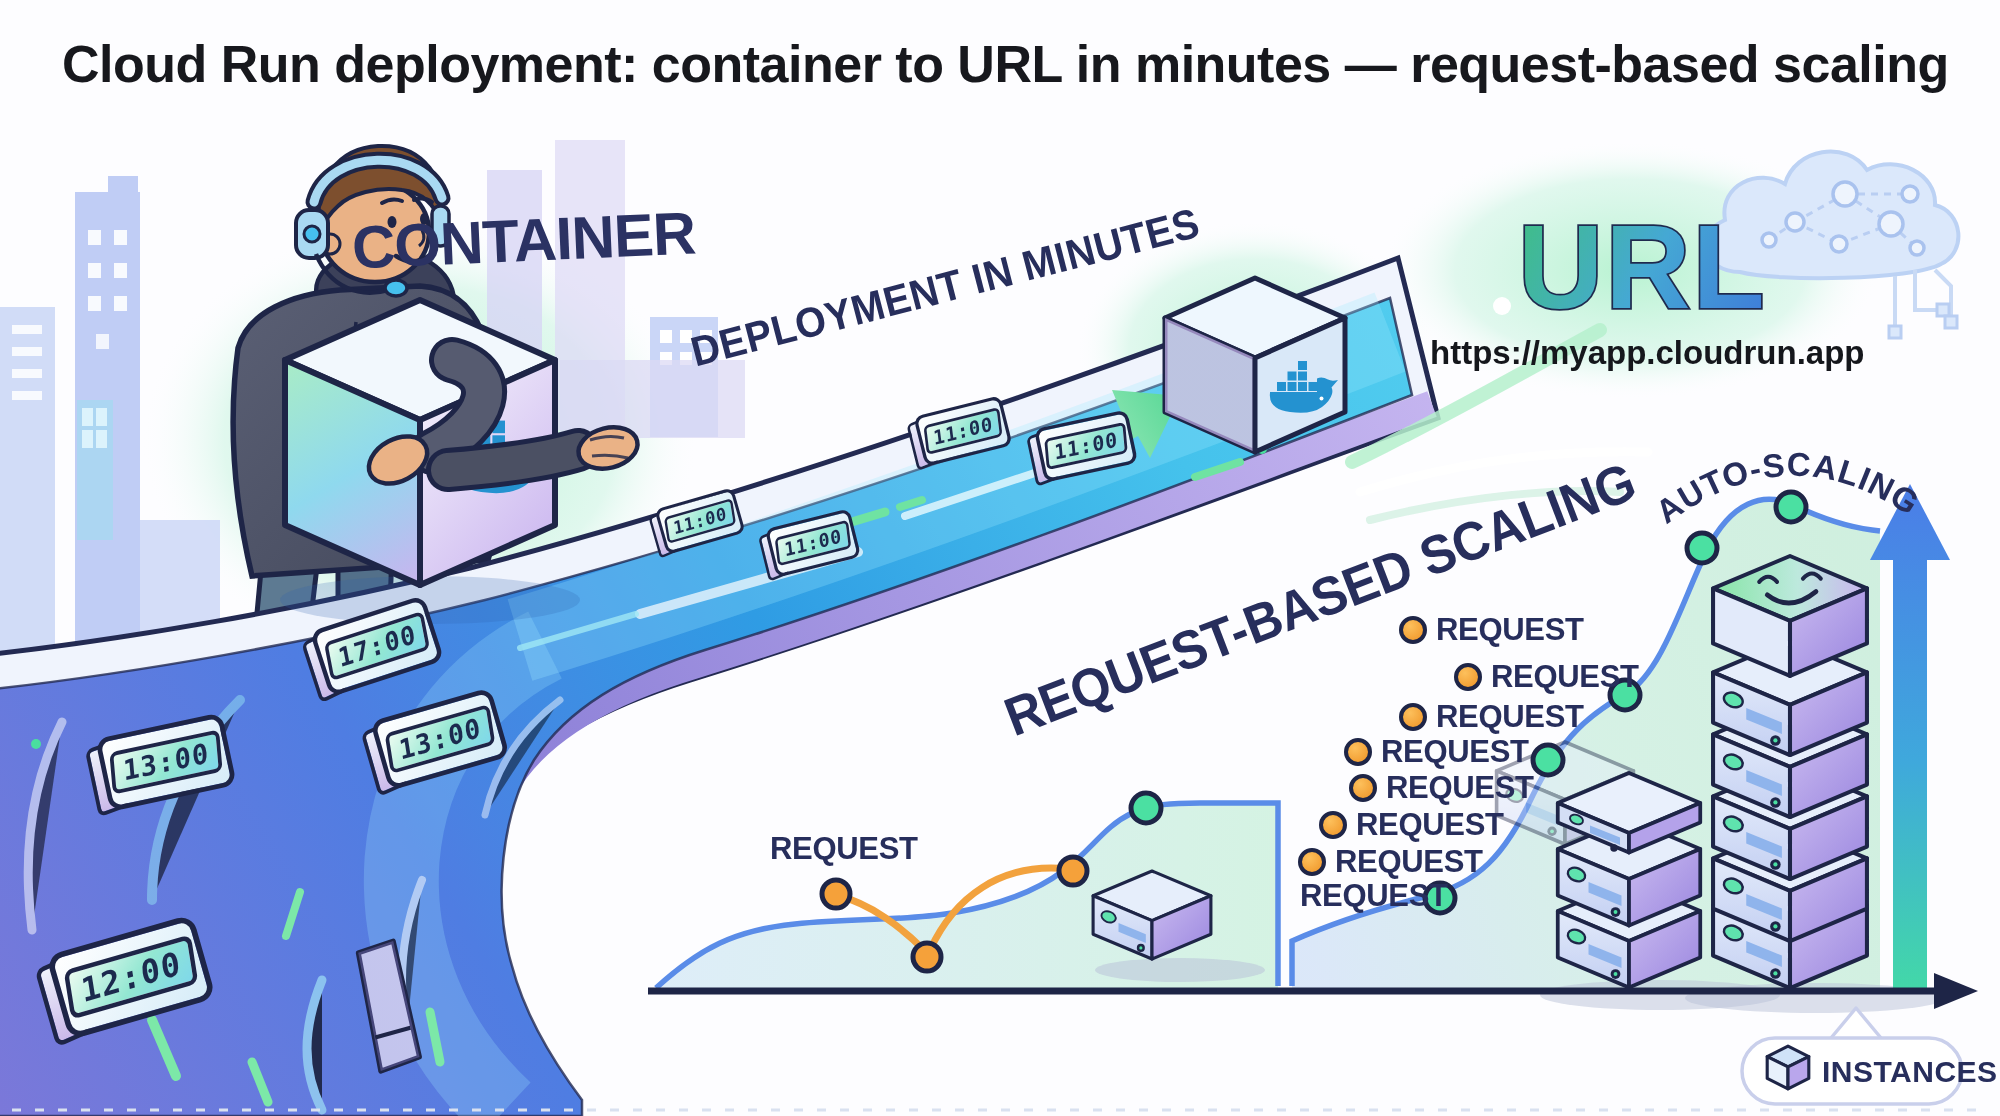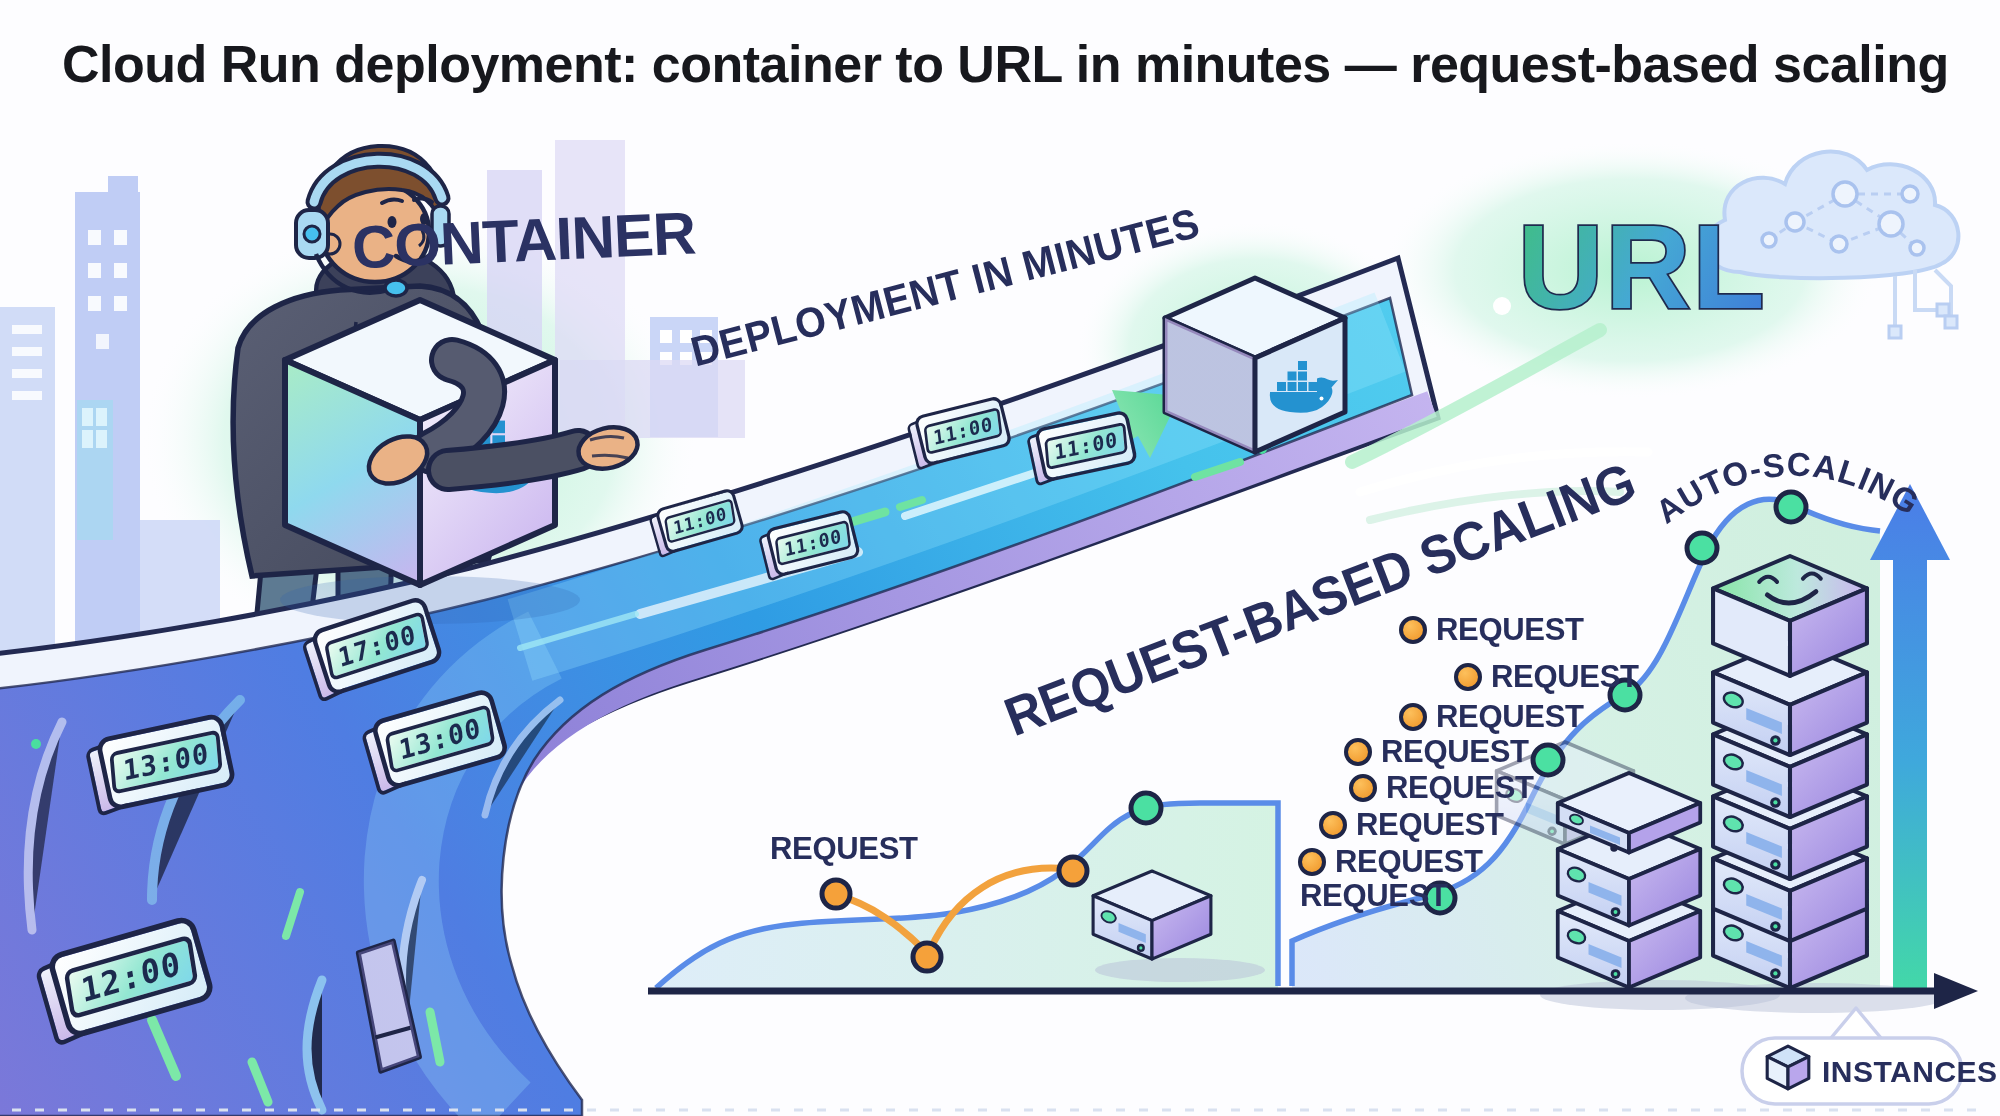--- a/index.html
+++ b/index.html
@@ -390,20 +390,21 @@
   </g>
 
   <line x1="12" y1="1110" x2="1988" y2="1110" stroke="#d9e1f0" stroke-width="3" stroke-dasharray="9 14"></line>
 </svg>
 
 <div class="overlay">
   <div class="title">Cloud Run deployment: container to URL in minutes — request-based scaling</div>
   <div class="container-label">CONTAINER</div>
   <div class="belt-label">DEPLOYMENT IN MINUTES</div>
   <div class="scaling-headline">REQUEST-BASED SCALING</div>
+  <div class="url-address">https://myapp.cloudrun.app</div>
   <div class="req" style="left:770px;top:849px">
     <span class="req-label">REQUEST</span>
   </div>
   <div class="overlay" id="requests-layer">
         <div class="req" style="left: 1399px; top: 630px;">
           <span class="req-dot"></span>
           <span class="req-label">REQUEST</span>
         </div>
         <div class="req" style="left: 1454px; top: 677px;">
           <span class="req-dot"></span>

